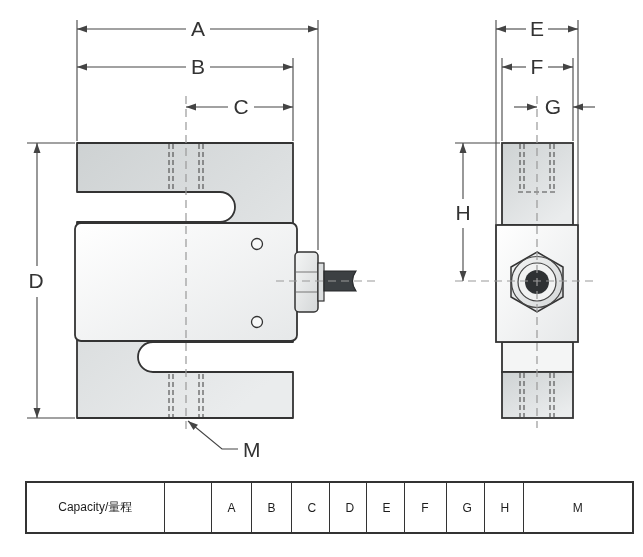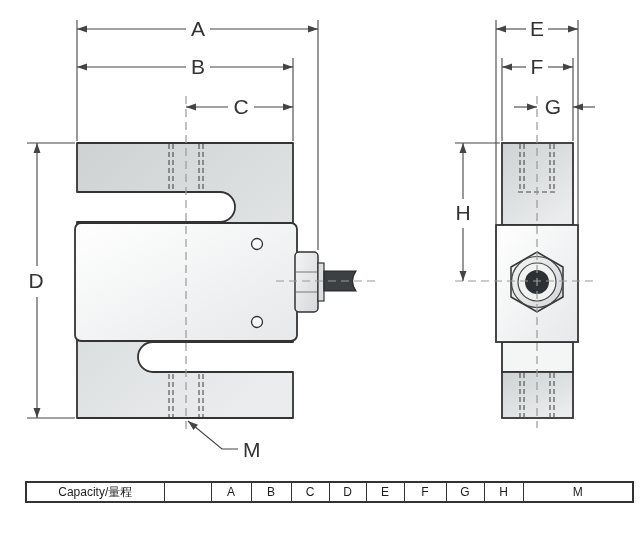--- a/index.html
+++ b/index.html
@@ -10,21 +10,21 @@
   svg{position:absolute;left:0;top:0;display:block;}
   text.dimlabel{font-family:"Liberation Sans","DejaVu Sans",sans-serif;font-size:21px;fill:#333;}
   .spec-table{
     position:absolute;left:25px;top:481px;width:607px;
     border-collapse:collapse;table-layout:fixed;
     border:2px solid #333;
     font-size:12px;color:#1d1d1d;
   }
   .spec-table td{
     border:1px solid #333;text-align:center;vertical-align:middle;
-    padding:0;overflow:hidden;white-space:nowrap;
+    padding:16px;overflow:hidden;white-space:nowrap;
   }
   .spec-table tr.hdr{height:20px;}
   .spec-table tr.row{height:24px;}
 </style>
 </head>
 <body>
 
 <div class="stage">
 
   <svg width="643" height="481" viewBox="0 0 643 481">

